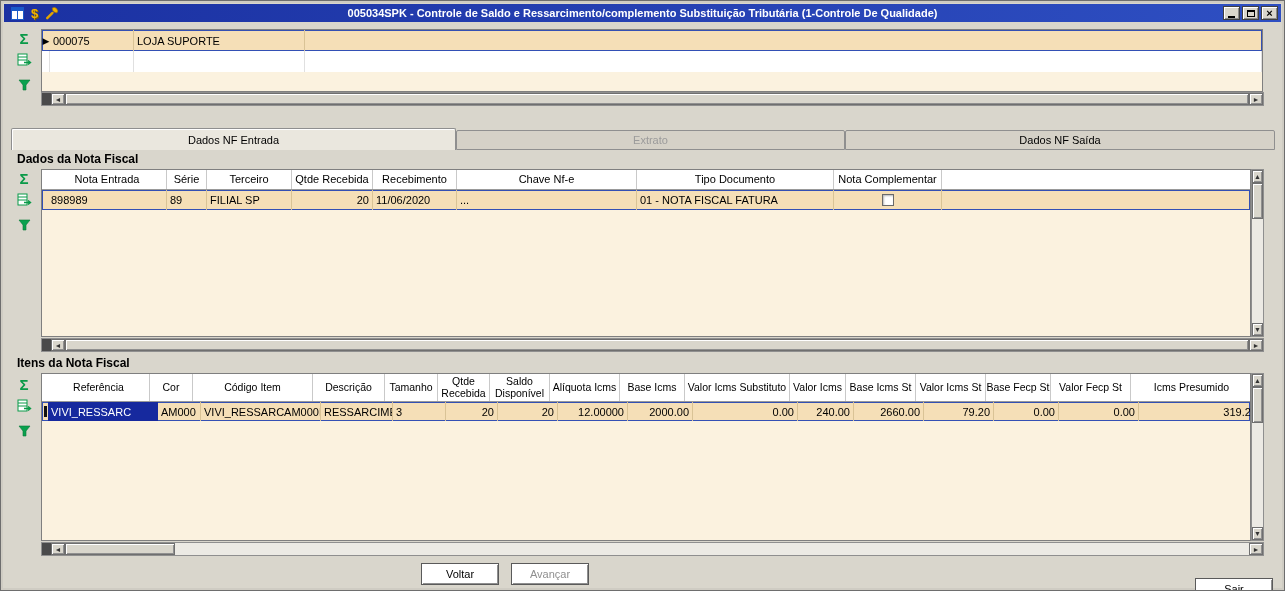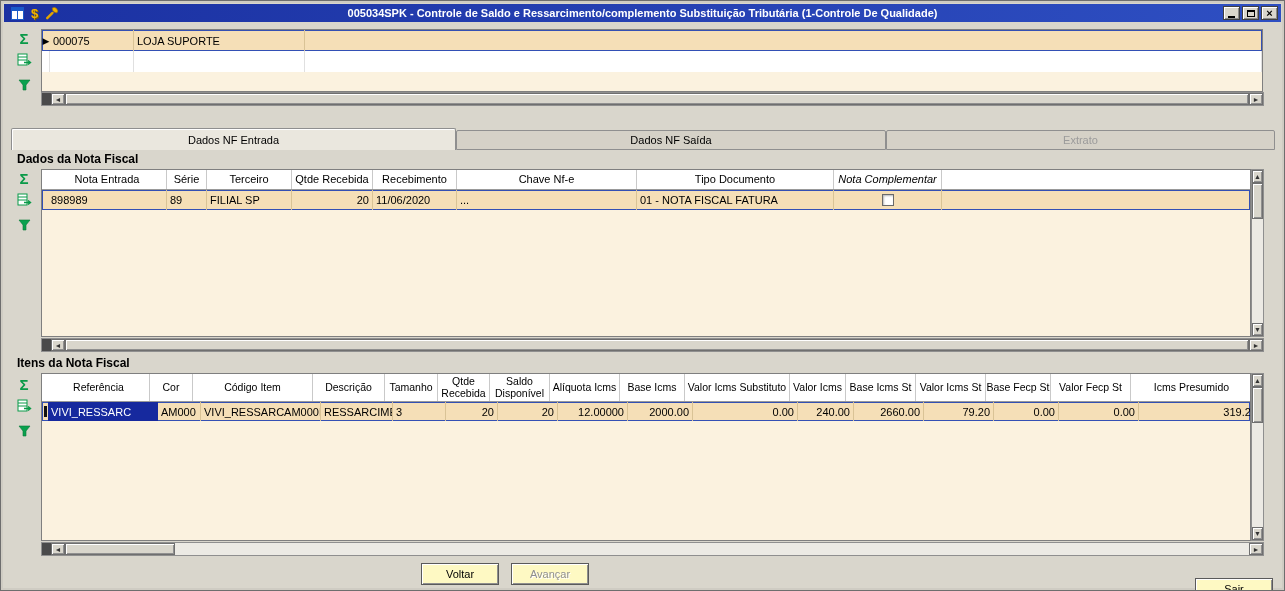--- a/index.html
+++ b/index.html
@@ -80,21 +80,21 @@
   .tab { margin-top:2px; background:#D5D1C7; border:1px solid #8f8f8f;
          display:flex; align-items:center; justify-content:center; font-size:11px;
          border-top-left-radius:2px; border-top-right-radius:2px; cursor:default; }
   .tab.active { margin-top:0; background:#EAE7DE; border-bottom:none;
                 box-shadow: inset 1px 1px 0 #fff; font-weight:normal; }
   .tab.disabled { color:#9b9b9b; }
 
   .section-title { position:absolute; font-size:12px; font-weight:bold; color:#000; }
 
   
-  .btn { position:absolute; top:562px; width:78px; height:22px; background:#fef9c3;
+  .btn { position:absolute; top:562px; width:78px; height:22px; background:#ffffff;
          border:1px solid #5a5a5a; box-shadow: inset 1px 1px 0 #fff, inset -1px -1px 0 #8f8f8f;
          font-size:11px; font-family:inherit; color:#000; cursor:default; }
   .btn.disabled { color:#8f8f8f; text-shadow:1px 1px 0 #fff; }
 </style>
 </head>
 <body>
 
 <div class="window">
 
   <div class="titlebar">
@@ -162,22 +162,22 @@
         <span>◄</span>
       </button>
     <div class="sb-thumb hthumb"></div>
     <button class="sb-btn">
         <span>►</span>
       </button>
   </div>
 
   <div class="tabbar">
     <div class="tab active" style="width:445px;">Dados NF Entrada</div>
+    <div class="tab disabled" style="width:389px;">Extrato</div>
     <div class="tab" style="width:430px;">Dados NF Saída</div>
-    <div class="tab disabled" style="width:389px;">Extrato</div>
   </div>
 
   <div class="section-title" style="left:16px; top:151px;">Dados da Nota Fiscal</div>
 
   <div class="tool-col" style="top:170px;">
     <span class="sigma">Σ</span>
     <span><svg width="15" height="15" viewBox="0 0 15 15">
           <rect x="1" y="2" width="9" height="11" fill="#fff" stroke="#0a9a48"></rect>
           <line x1="1" y1="5" x2="10" y2="5" stroke="#0a9a48"></line>
           <line x1="1" y1="8" x2="10" y2="8" stroke="#0a9a48"></line>
@@ -191,21 +191,21 @@
   <div class="grid" style="left:40px; top:168px; width:1210px; height:168px;">
     <div class="ghead">
       <div class="hcell ind" style="width:6px;"></div>
       <div class="hcell" style="width:119px;">Nota Entrada</div>
       <div class="hcell" style="width:40px;">Série</div>
       <div class="hcell" style="width:85px;">Terceiro</div>
       <div class="hcell" style="width:81px;">Qtde Recebida</div>
       <div class="hcell" style="width:84px;">Recebimento</div>
       <div class="hcell" style="width:180px;">Chave Nf-e</div>
       <div class="hcell" style="width:197px;">Tipo Documento</div>
-      <div class="hcell" style="width:108px;font-style:italic;">Nota Complementar</div>
+      <div class="hcell" style="width:108px;">Nota Complementar</div>
       <div class="hcell fill"></div>
     </div>
     <div class="grow current">
       <div class="gcell ind" style="width:6px;"></div>
       <div class="gcell" style="width:119px;">898989</div>
       <div class="gcell" style="width:40px;">89</div>
       <div class="gcell" style="width:85px;">FILIAL SP</div>
       <div class="gcell num" style="width:81px;">20</div>
       <div class="gcell" style="width:84px;">11/06/2020</div>
       <div class="gcell" style="width:180px;">...</div>

